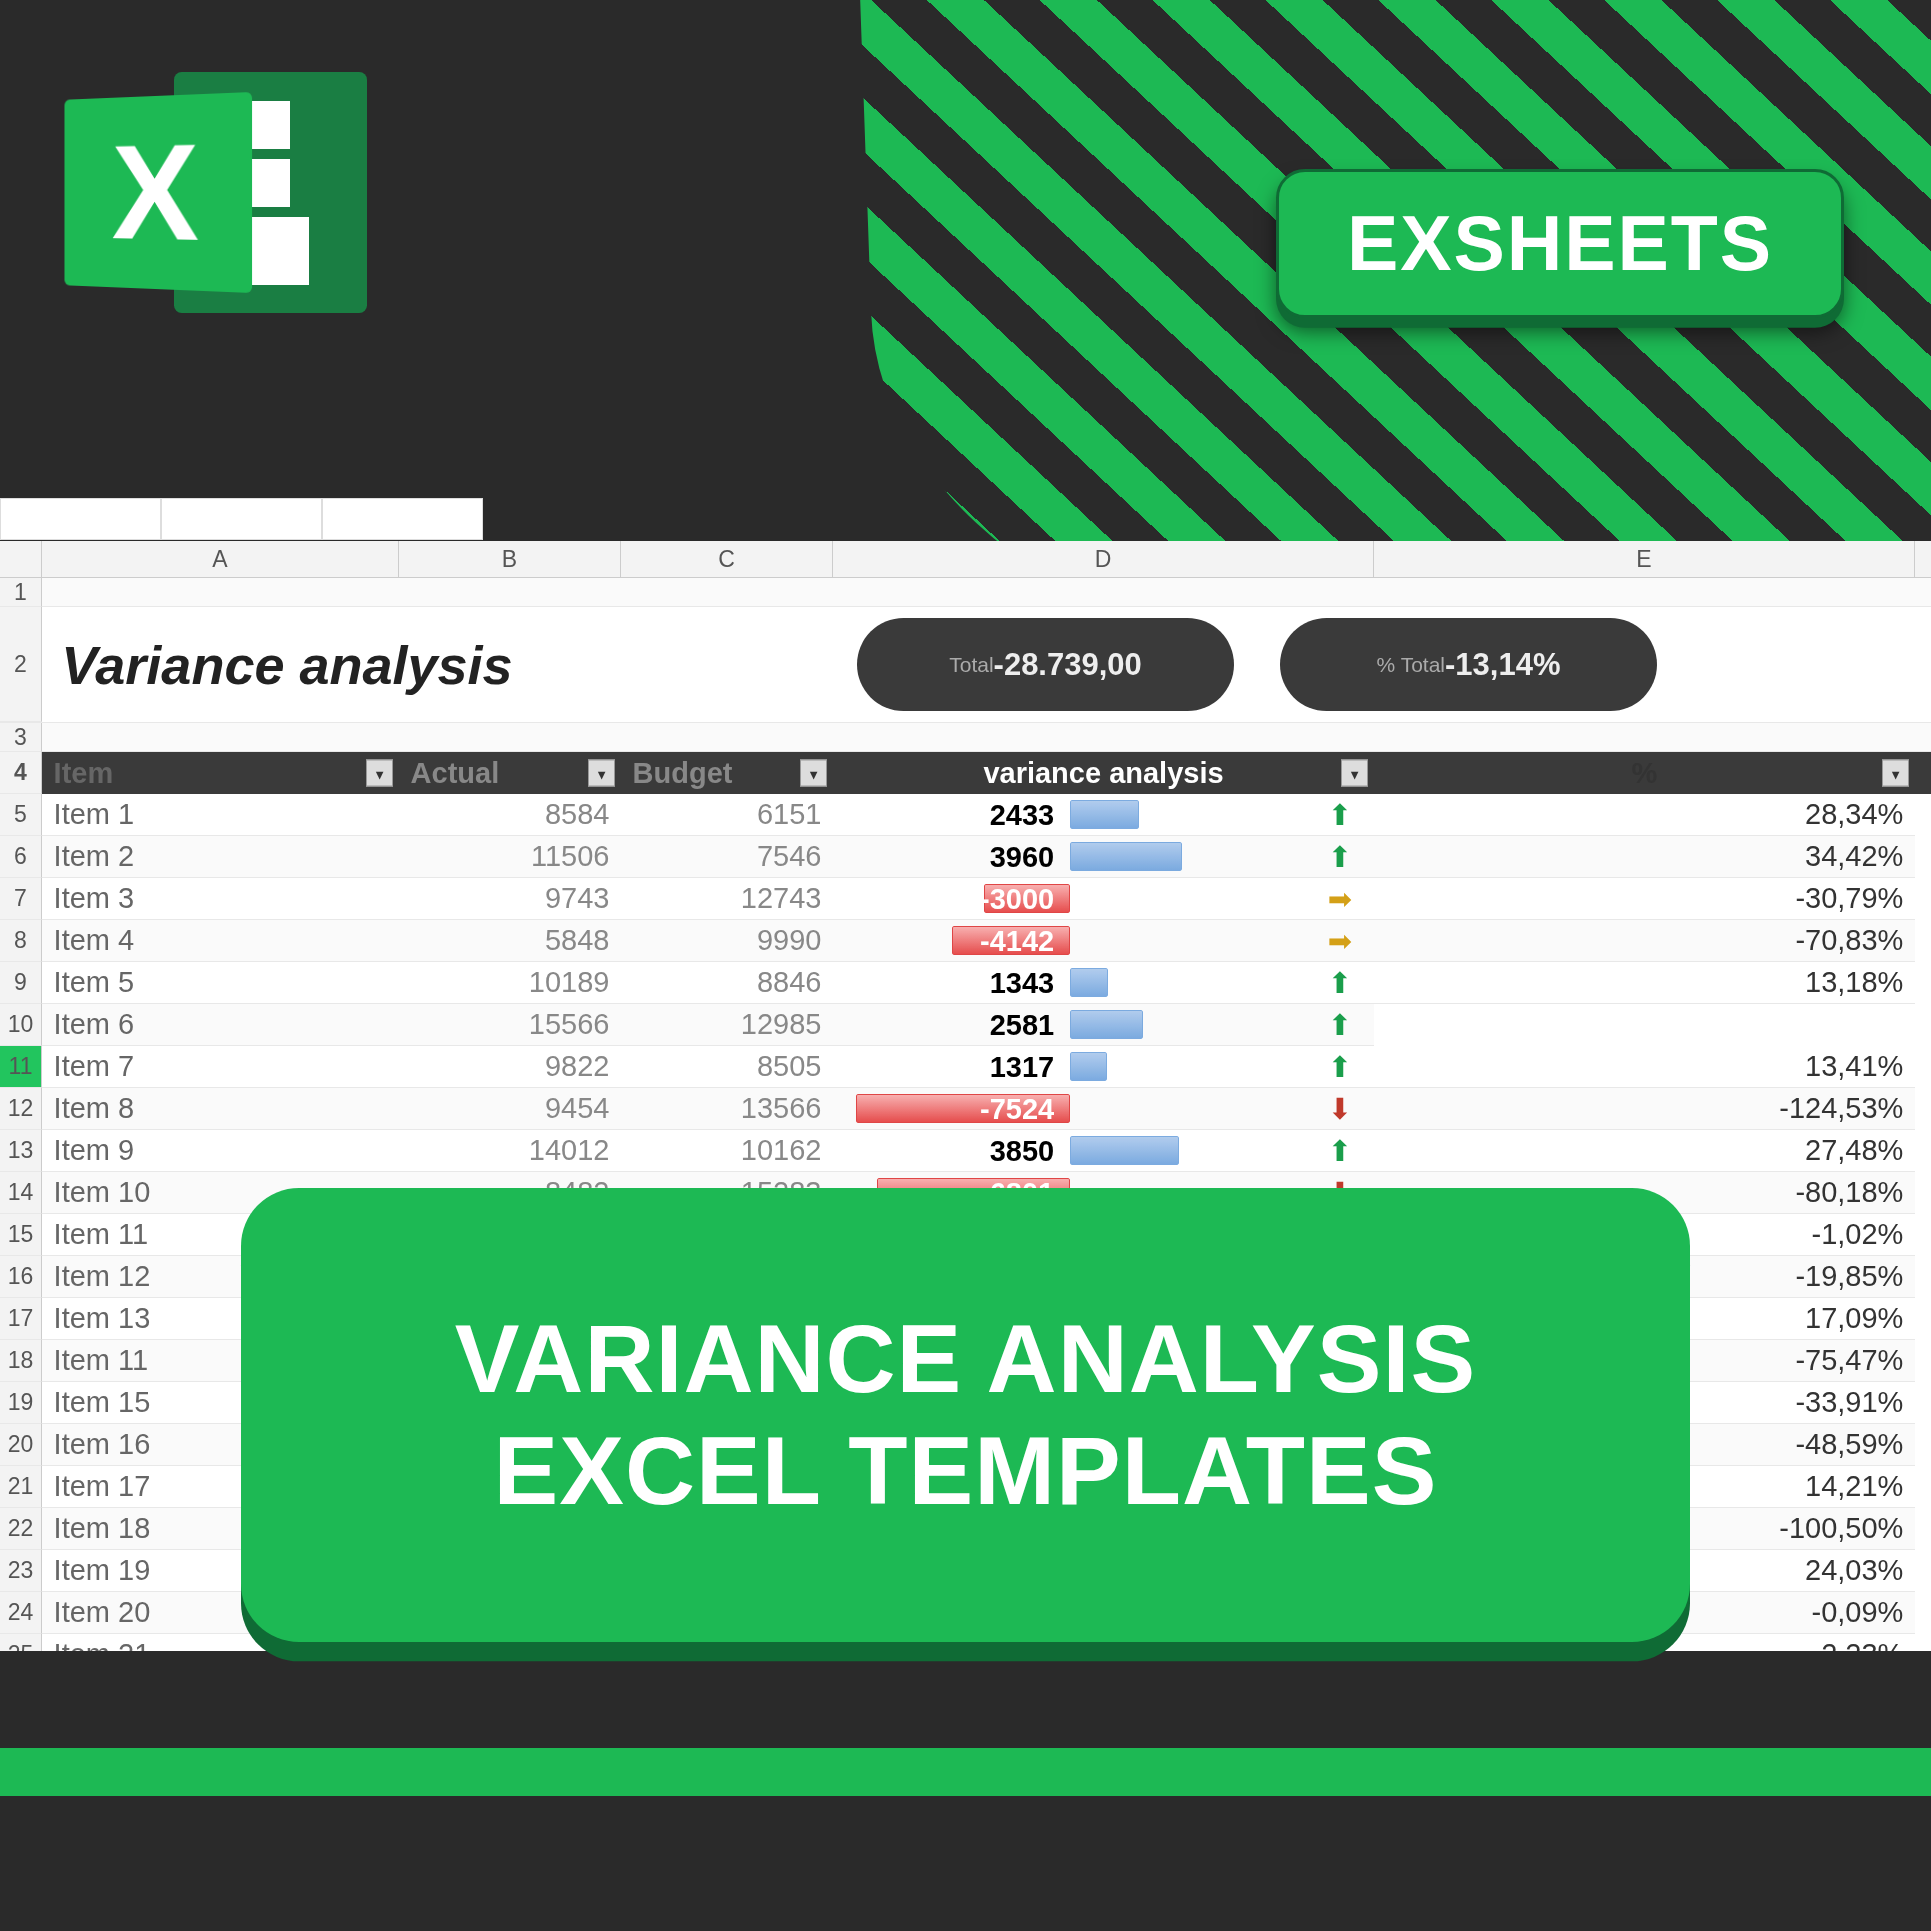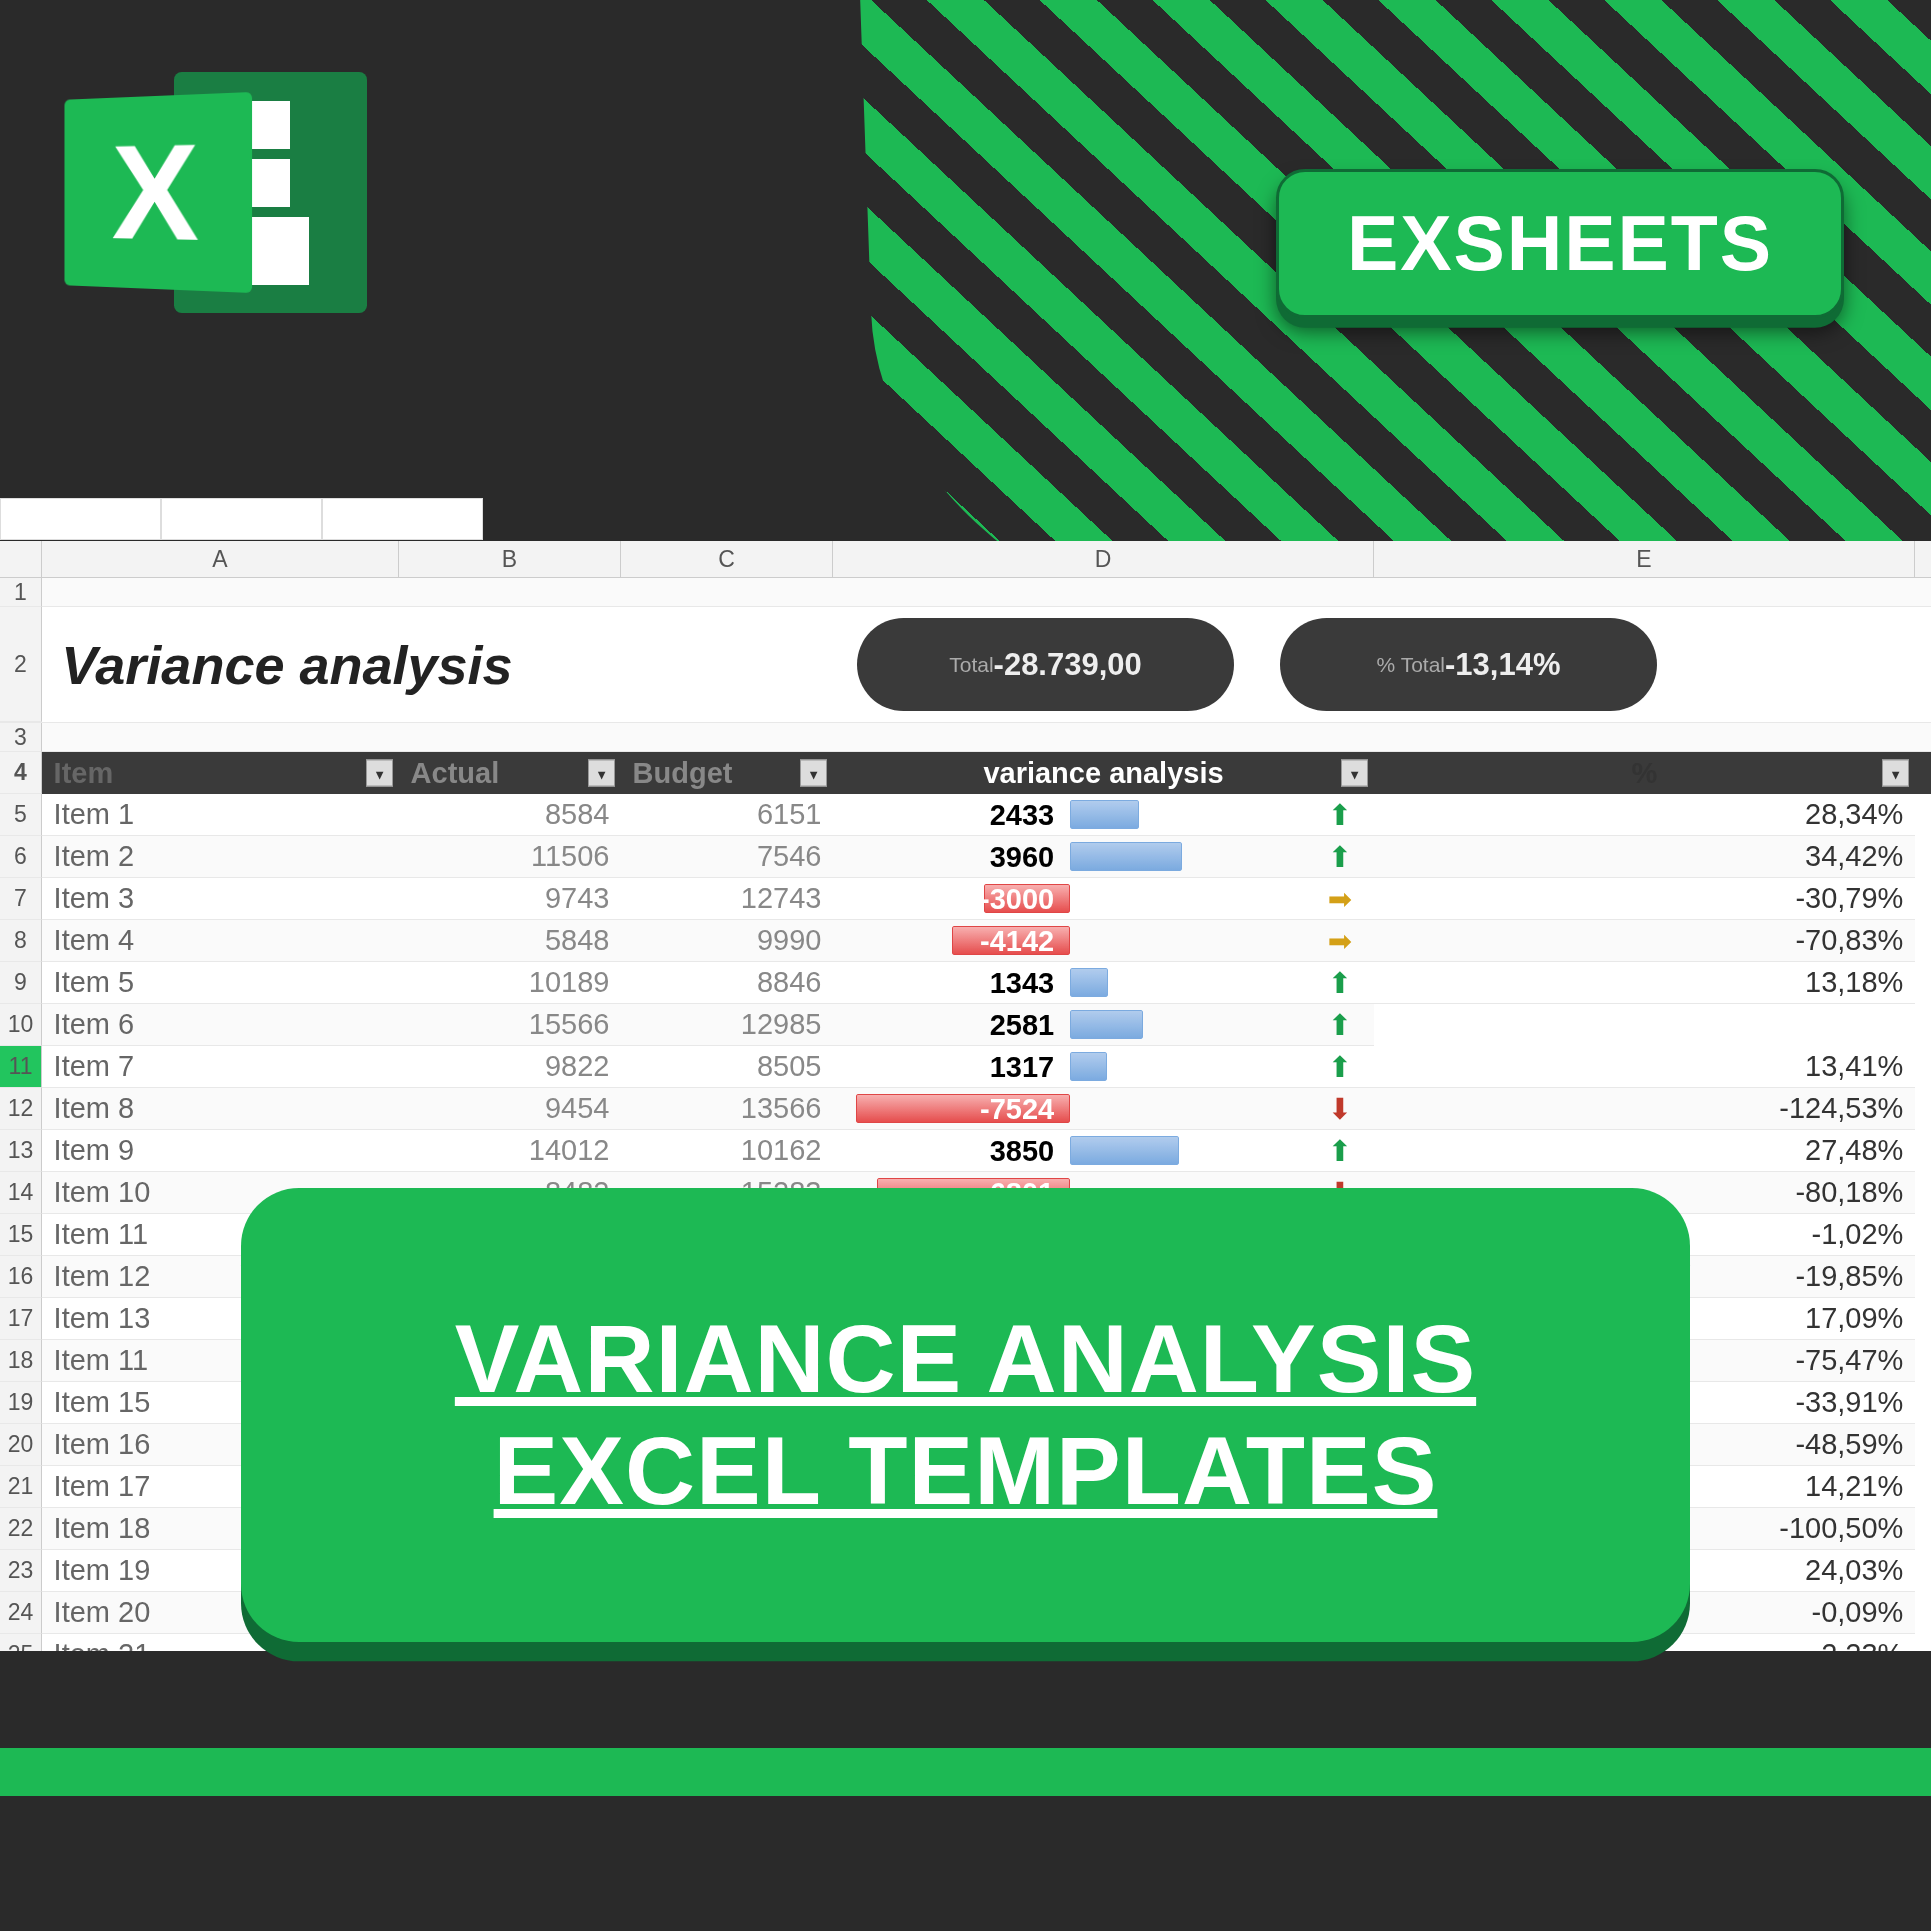--- a/index.html
+++ b/index.html
@@ -186,21 +186,20 @@
     border-radius: 58px;
     box-shadow: 0 19.3px 0 #0f6b35;
     display:flex; align-items:center; justify-content:center;
     text-align:center;
     padding: 0 58px;
   }
   .big-banner span {
     color:#fff; font-weight:900; font-size: 97px; line-height:1.15;
     font-family: Arial Black, Arial, sans-serif;
     letter-spacing: 1px;
-    text-decoration: underline;
   }
   
   .bottom-bar {
     position:absolute; left:0; right:0; bottom:135px; height:48px;
     background:#1db954;
   }
   .rn.selected { background:#22c55e; }
 </style>
 </head>
 <body>

